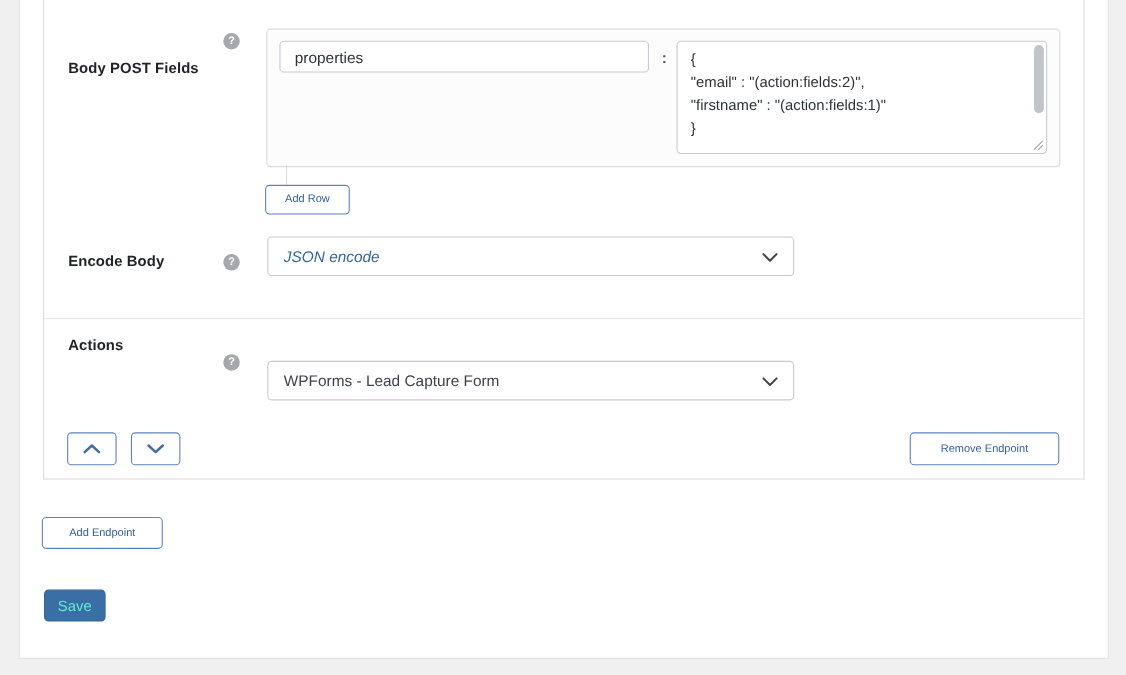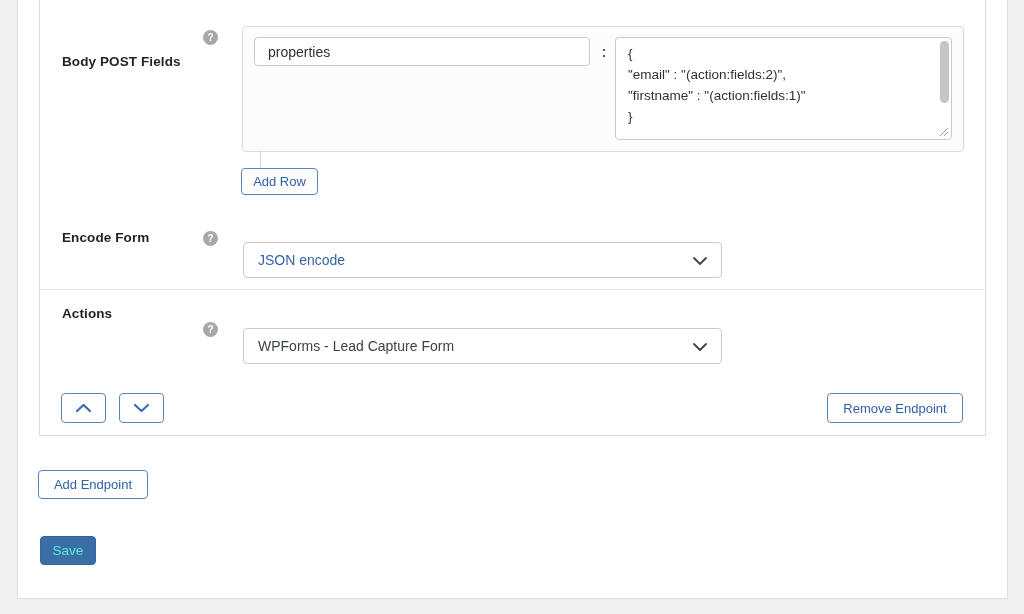--- a/index.html
+++ b/index.html
@@ -58,21 +58,21 @@
     position:absolute;right:2px;top:3px;width:9px;height:62px;
     background:#c3c4c7;border-radius:5px;
   }
   .resize-handle{position:absolute;right:2px;bottom:2px;width:11px;height:11px;}
   .connector-line{
     position:absolute;left:260px;top:150px;width:1px;height:18px;background:#d9dbde;
   }
   .btn-outline{
     position:absolute;box-sizing:border-box;background:#ffffff;
     border:1px solid #5b83c3;border-radius:4px;
-    color:#2f5fa6;font-family:"Liberation Sans",sans-serif;font-size:13px;
+    color:#2f5fa6;font-family:"Liberation Sans",sans-serif;font-size:10px;
     display:flex;align-items:center;justify-content:center;
     cursor:pointer;padding:0;
   }
   .btn-add-row{left:241px;top:168px;width:77px;height:27px;}
   .btn-move-up{left:61px;top:393px;width:45px;height:30px;}
   .btn-move-down{left:119px;top:393px;width:45px;height:30px;}
   .btn-remove-endpoint{left:827px;top:393px;width:136px;height:30px;}
   .btn-add-endpoint{left:38px;top:470px;width:110px;height:29px;}
   .btn-save{
     position:absolute;left:40px;top:536px;width:56px;height:29px;
@@ -88,21 +88,21 @@
   }
   .select-box .select-value{
     padding-left:14px;font-size:14px;
   }
   .select-value-blue{color:#3464a4;}
   .select-value-dark{color:#3c434a;}
   .select-chevron{position:absolute;right:13px;top:13px;}
   .row-divider{
     position:absolute;left:40px;top:289px;width:944px;height:1px;background:#e3e5e8;
   }
-  .section-encode-select{top:242px;}
+  .section-encode-select{top:215px;font-style:italic;}
   .section-actions-select{top:328px;}
 </style>
 </head>
 <body>
 
 <div class="screen">
 
   <div class="panel"></div>
 
   <div class="endpoint-box"></div>
@@ -125,21 +125,21 @@
     <svg class="resize-handle" viewBox="0 0 11 11">
       <line x1="2" y1="10" x2="10" y2="2" stroke="#9ca1a7" stroke-width="1"></line>
       <line x1="6" y1="10" x2="10" y2="6" stroke="#9ca1a7" stroke-width="1"></line>
     </svg>
   </div>
 
   <div class="connector-line"></div>
 
   <button class="btn-outline btn-add-row">Add Row</button>
 
-  <div class="field-label" style="top:230px;">Encode Form</div>
+  <div class="field-label" style="top:230px;">Encode Body</div>
   <div class="help-icon" style="top:231px;">?</div>
 
   <div class="select-box section-encode-select">
     <span class="select-value select-value-blue">JSON encode</span>
     <svg class="select-chevron" width="16" height="10" viewBox="0 0 16 10">
       <polyline points="2,2 8,8 14,2" fill="none" stroke="#3c434a" stroke-width="1.8" stroke-linecap="round" stroke-linejoin="round"></polyline>
     </svg>
   </div>
 
   <div class="row-divider"></div>

